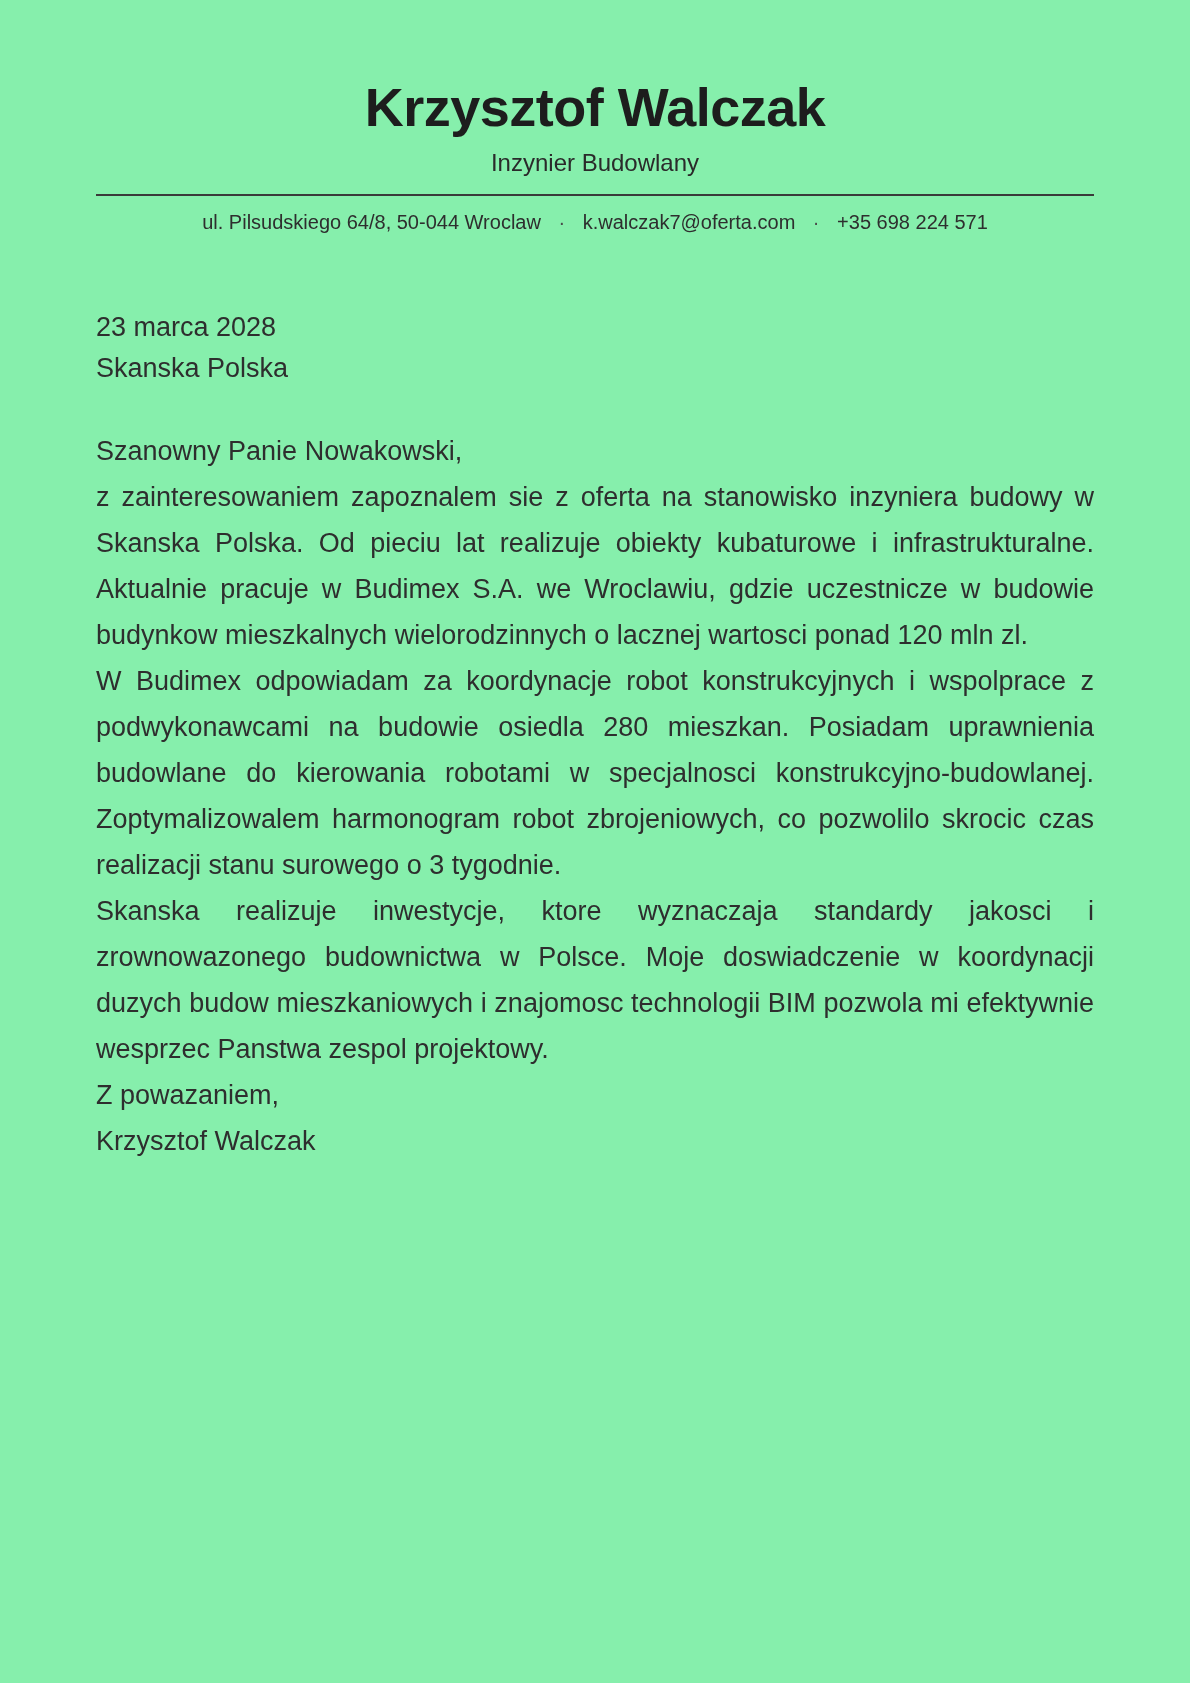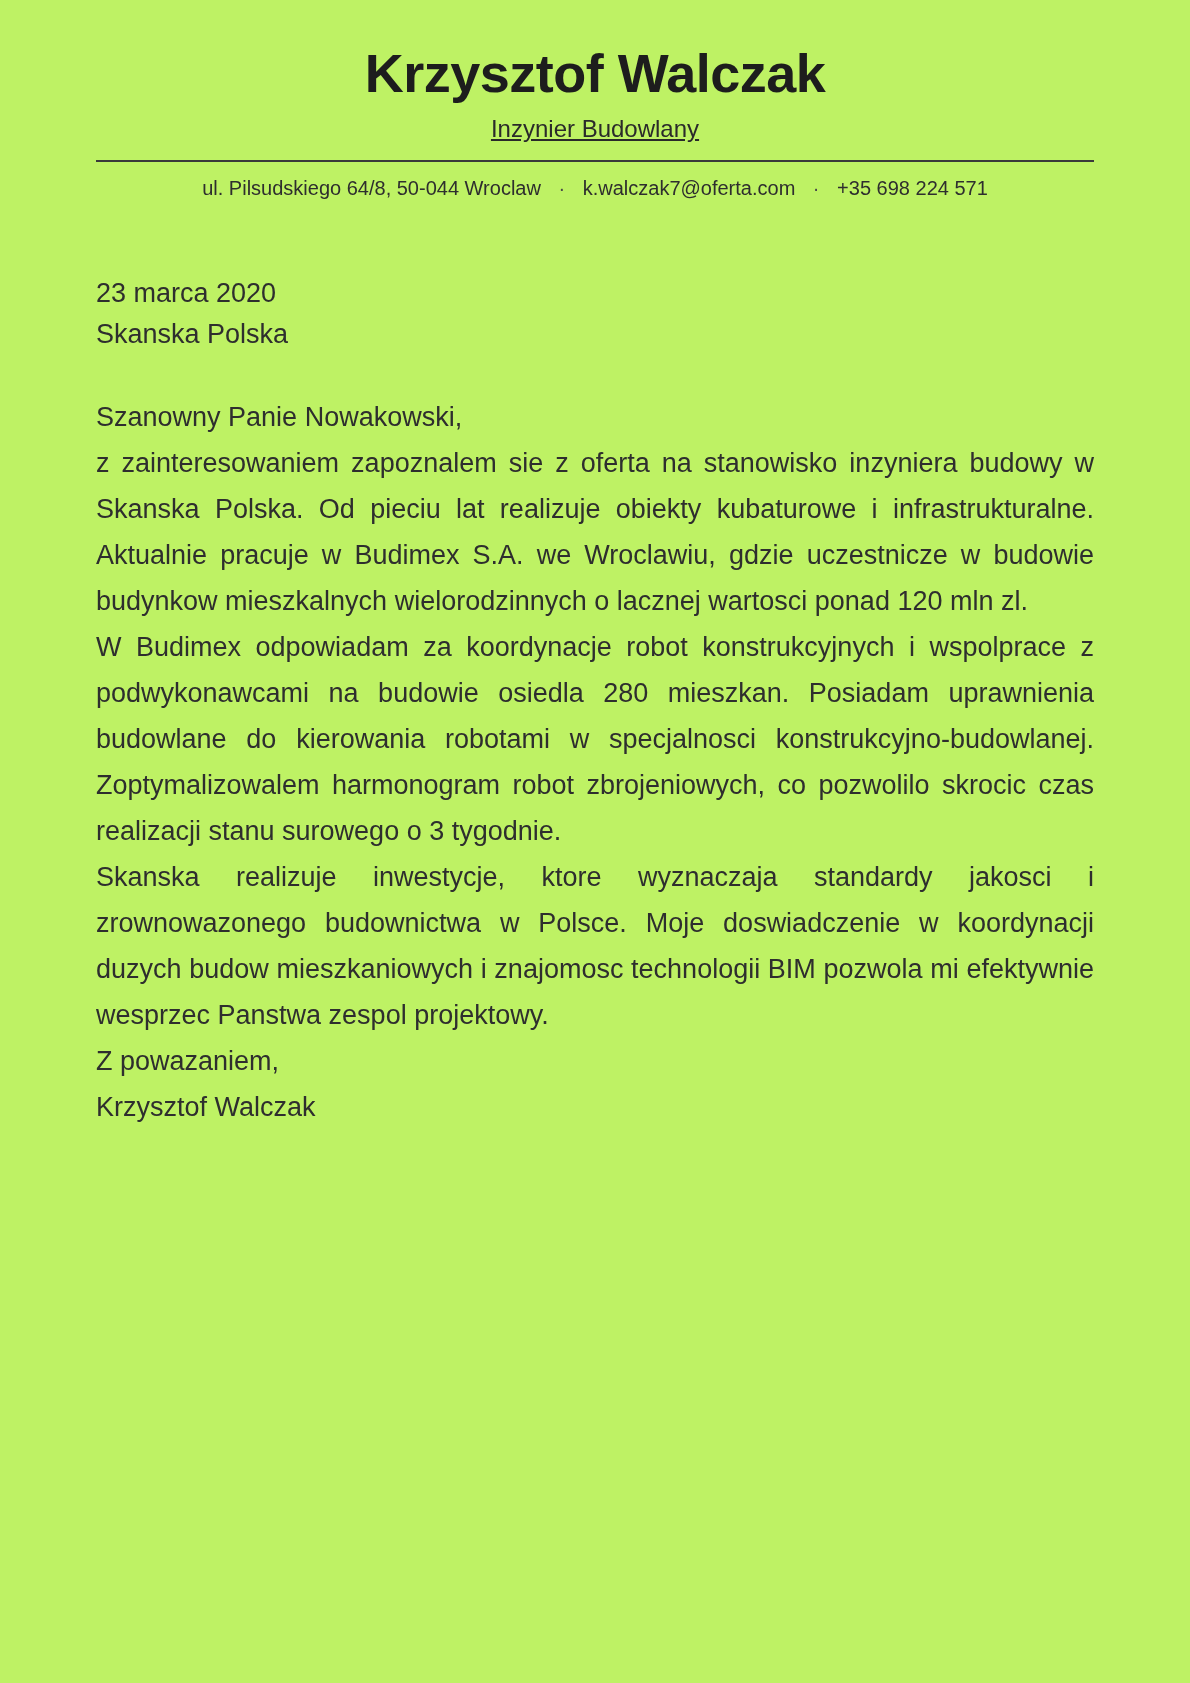--- a/index.html
+++ b/index.html
@@ -4,23 +4,23 @@
 <style>
   html, body {
     margin: 0;
     padding: 0;
     background: #ffffff;
   }
   .page {
     width: 1190px;
     height: 1683px;
     margin: 0 auto;
-    background: #bef264;
+    background: #86efac;
     box-sizing: border-box;
-    padding: 42px 96px 0 96px;
+    padding: 76px 96px 0 96px;
     font-family: "Liberation Sans", "DejaVu Sans", sans-serif;
     color: #2e2e2e;
     overflow: hidden;
   }
 
   
   .doc-header {
     text-align: center;
   }
   .applicant-name {
@@ -29,21 +29,20 @@
     line-height: 1.15;
     font-weight: 700;
     letter-spacing: -0.5px;
     color: #1d1d1d;
   }
   .job-title {
     margin-top: 10px;
     font-size: 24px;
     line-height: 1.25;
     color: #2a2a2a;
-    text-decoration: underline;
   }
   .divider {
     border: none;
     border-top: 2px solid #3a3a3a;
     margin: 16px 0 0 0;
   }
   .contact-line {
     margin-top: 12px;
     font-size: 20px;
     line-height: 1.4;
@@ -104,21 +103,21 @@
       <span>ul. Pilsudskiego 64/8, 50-044 Wroclaw</span>
       <span class="sep">·</span>
       <span>k.walczak7@oferta.com</span>
       <span class="sep">·</span>
       <span>+35 698 224 571</span>
     </div>
   </header>
 
   <main class="letter-body">
 
-    <p class="date">23 marca 2020</p>
+    <p class="date">23 marca 2028</p>
 
     <div class="recipient">
       <p class="recipient-company">Skanska Polska</p>
     </div>
 
     <p class="salutation">Szanowny Panie Nowakowski,</p>
 
     <p class="para">z zainteresowaniem zapoznalem sie z oferta na stanowisko inzyniera budowy w Skanska Polska. Od pieciu lat realizuje obiekty kubaturowe i infrastrukturalne. Aktualnie pracuje w Budimex S.A. we Wroclawiu, gdzie uczestnicze w budowie budynkow mieszkalnych wielorodzinnych o lacznej wartosci ponad 120 mln zl.</p>
 
     <p class="para">W Budimex odpowiadam za koordynacje robot konstrukcyjnych i wspolprace z podwykonawcami na budowie osiedla 280 mieszkan. Posiadam uprawnienia budowlane do kierowania robotami w specjalnosci konstrukcyjno-budowlanej. Zoptymalizowalem harmonogram robot zbrojeniowych, co pozwolilo skrocic czas realizacji stanu surowego o 3 tygodnie.</p>

